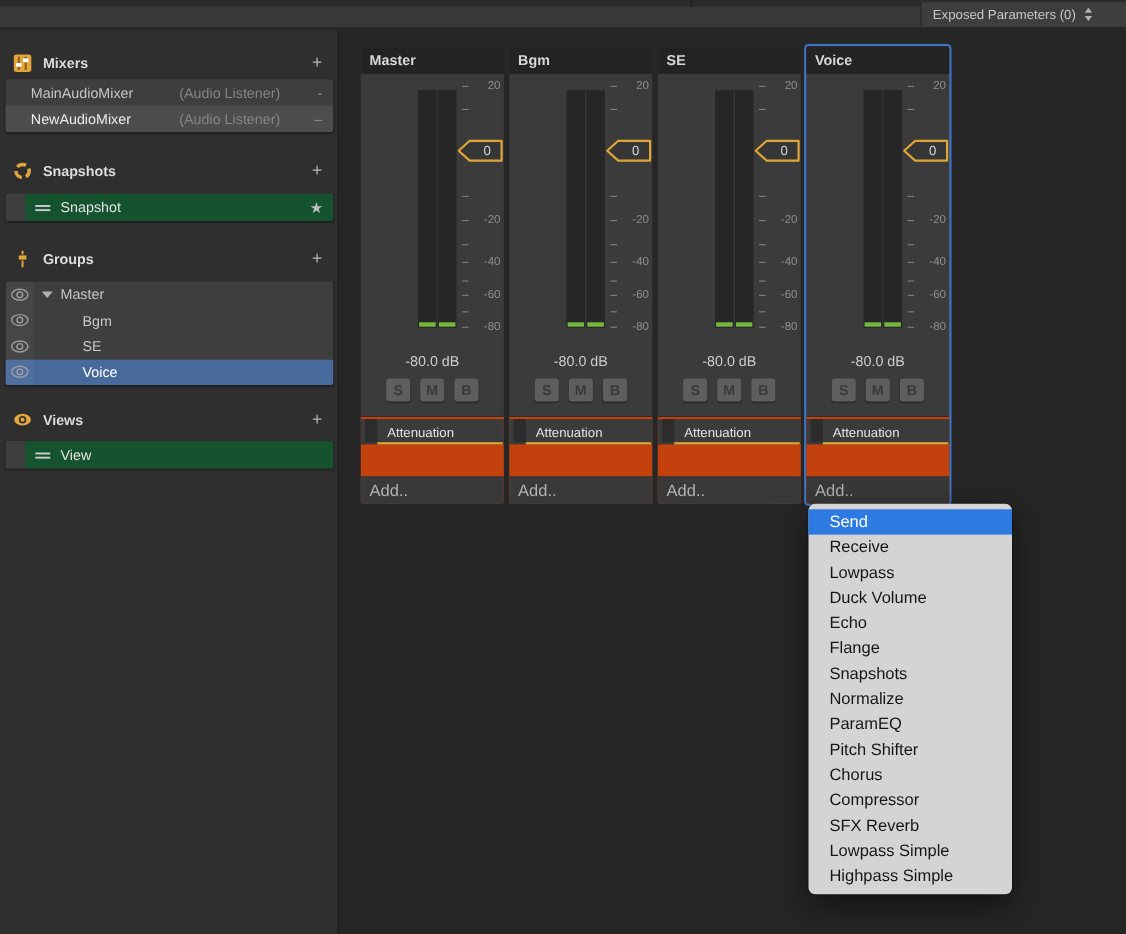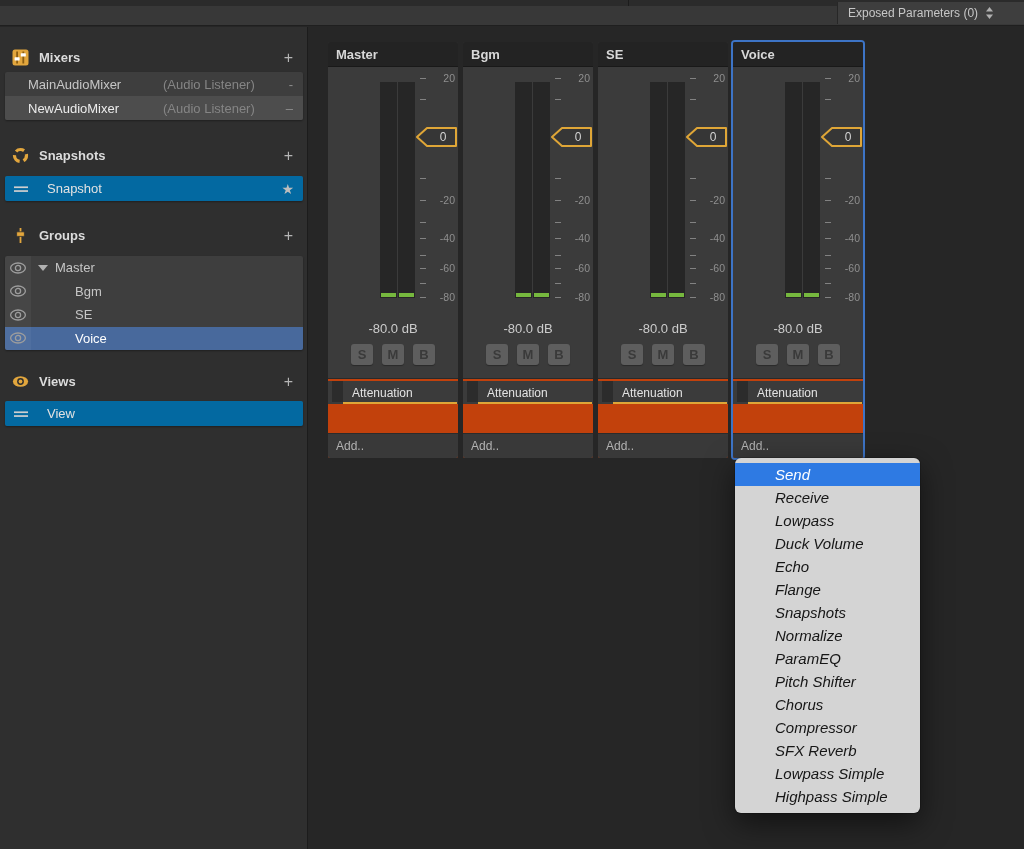--- a/index.html
+++ b/index.html
@@ -38,22 +38,22 @@
   .mh-views    { margin-top:21px; }
   #views-list  { margin-top:9px; }
 
   .mixer-row { height:24px; display:flex; align-items:center; padding:0 10px 0 23px; font-size:13px; }
   .mixer-row.active { background:#4d4d4d; }
   .mixer-name { color:#c6c6c6; flex:0 0 135px; }
   .mixer-row.active .mixer-name { color:#ececec; }
   .mixer-type { color:#858585; }
   .mixer-dash { margin-left:auto; color:#8f8f8f; }
 
-  .flat-row { height:25px; background:#0369a1; display:flex; align-items:center;
-    padding:0 9px; gap:19px; font-size:13px; color:#e2e2e2; }
+  .flat-row { height:25px; background:#14532d; display:flex; align-items:center;
+    padding:0 9px; gap:9px; font-size:13px; color:#e2e2e2;margin-left:18px; }
   .star { margin-left:auto; color:#bdbdbd; font-size:14px; }
 
   .group-row { height:23.5px; display:flex; align-items:center; font-size:13px; color:#c6c6c6; }
   .group-row.selected { background:#48699C; color:#ffffff; }
   .eye-cell { width:26px; align-self:stretch; display:flex; align-items:center;
     justify-content:center; background:rgba(255,255,255,0.045); }
   .disc-triangle { margin-left:7px; width:0; height:0; border-left:5px solid transparent;
     border-right:5px solid transparent; border-top:6px solid #b0b0b0; }
   .gname-l0 { margin-left:7px; }
   .gname-l1 { margin-left:44px; }
@@ -84,28 +84,28 @@
     box-shadow:0 1px 1px rgba(0,0,0,0.3); cursor:pointer; }
   .fx-section { position:absolute; top:336px; left:0; right:0; bottom:0; background:#c2410c;
     border-top:1px solid #2a2a2a; border-radius:0 0 2px 2px; }
   .effect-row { position:relative; margin-top:2px; height:23px; background:#3b3b3b;
     display:flex; align-items:center; cursor:pointer; }
   .effect-gutter { position:absolute; left:4px; top:0; bottom:2px; width:11px; background:#2c2c2c; }
   .effect-name { margin-left:24px; font-size:12px; color:#e3e3e3; }
   .effect-underline { position:absolute; left:15px; right:1px; bottom:0; height:2px; }
   .add-row { position:absolute; left:0; right:0; bottom:0; height:25px; background:#393939;
     border-top:1px solid #2b2b2b; display:flex; align-items:center; padding-left:8px;
-    font-size:12px; color:#b2b2b2; border-radius:0 0 2px 2px; cursor:pointer; }
+    font-size:15px; color:#b2b2b2; border-radius:0 0 2px 2px; cursor:pointer; }
 
   
   #context-menu { position:absolute; left:426px; top:431px; width:185px; padding:5px 0;
     background:#d4d4d4; border-radius:6px; z-index:20;
     box-shadow:0 10px 30px rgba(0,0,0,0.55), 0 0 0 1px rgba(0,0,0,0.18); }
-  .menu-item { height:23px; line-height:23px; padding-left:40px; font-size:15px;
-    color:#161616; cursor:default; white-space:nowrap;font-style:italic; }
+  .menu-item { height:23px; line-height:23px; padding-left:19px; font-size:15px;
+    color:#161616; cursor:default; white-space:nowrap; }
   .menu-item.selected { background:#2E7AE3; color:#ffffff; }
 </style>
 </head>
 <body>
 
 <div class="toolbar">
   <div class="toolbar-topstrip">
     <div class="topstrip-divider"></div>
   </div>
   <div class="exposed-params">

